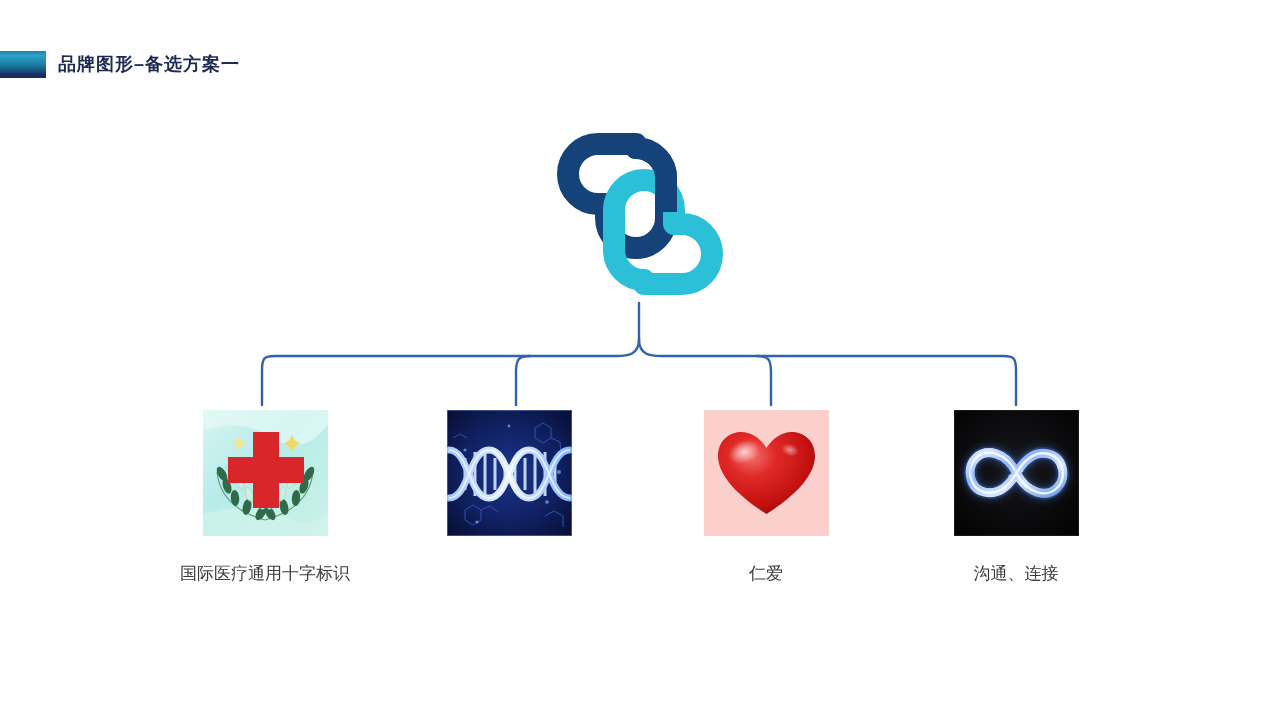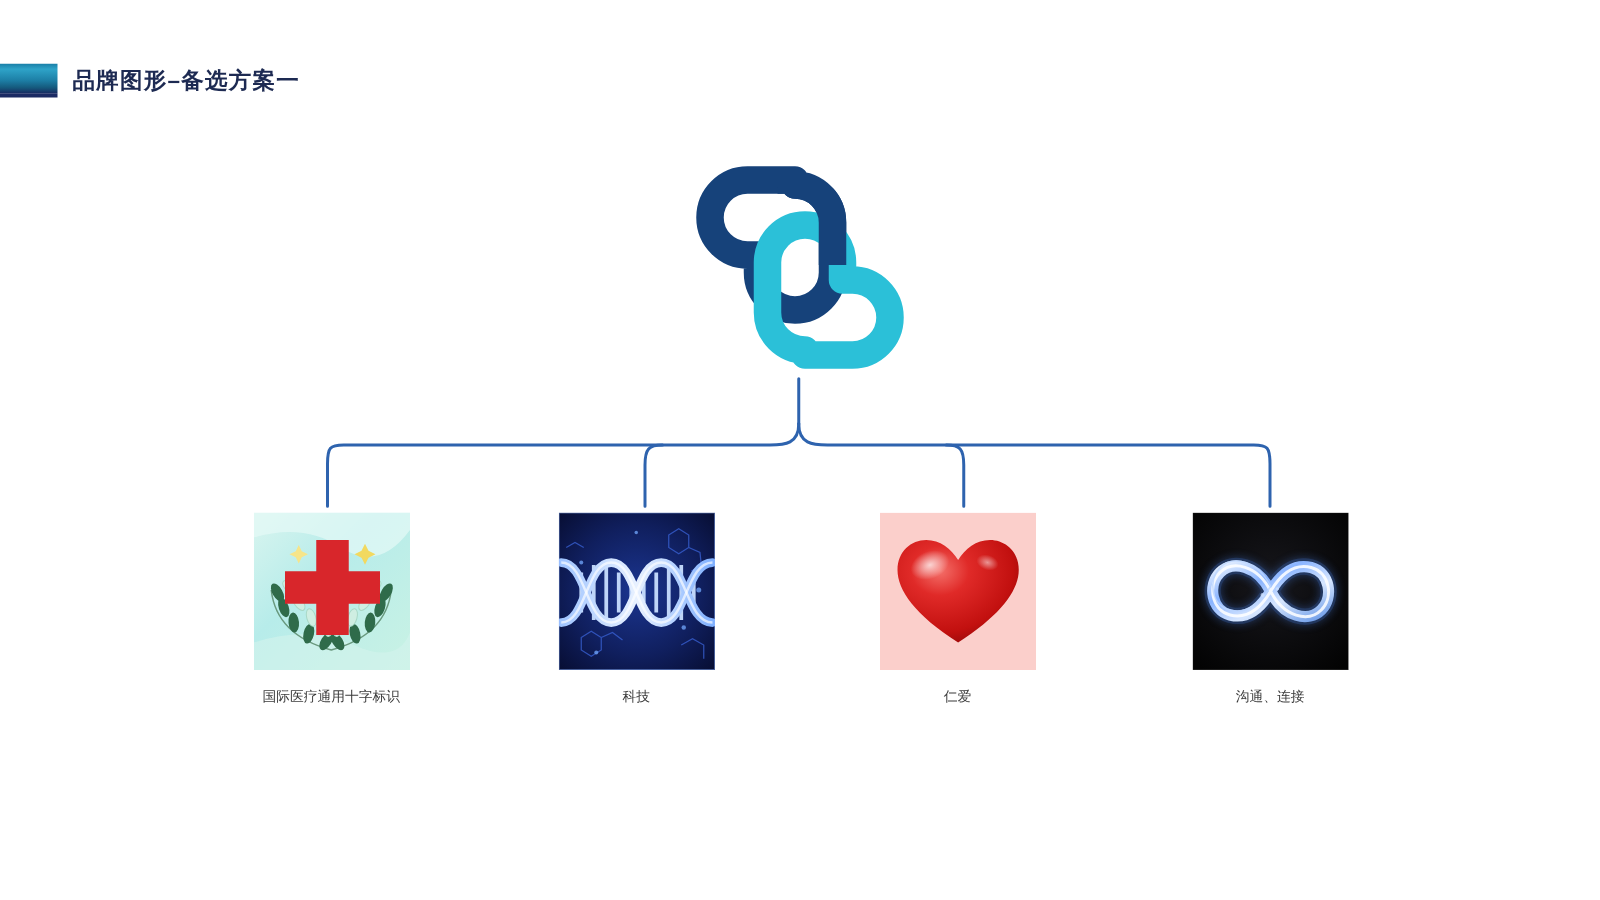--- a/index.html
+++ b/index.html
@@ -76,22 +76,22 @@
   .thumb {
     width: 125px;
     height: 126px;
     margin: 0 auto;
     position: relative;
     overflow: hidden;
     box-sizing: border-box;
   }
   .thumb svg { display: block; width: 100%; height: 100%; }
   .caption {
-    margin-top: 14px;
-    font-size: 11px;
+    margin-top: 26px;
+    font-size: 17px;
     color: #3a3a3a;
     font-family: "Liberation Sans", "DejaVu Sans", sans-serif;
     white-space: nowrap;
   }
 
   .item-1 { left: 155px; }
   .item-2 { left: 399px; }
   .item-3 { left: 656px; }
   .item-4 { left: 906px; }
 </style>
@@ -280,21 +280,20 @@
           <line x1="108" y1="48" x2="108" y2="80"></line>
         </g>
 
         <path d="M 2 40 C 22 40, 22 88, 42 88 C 62 88, 62 40, 82 40 C 102 40, 102 88, 123 88" fill="none" stroke="url(#strand)" stroke-width="7" stroke-linecap="round"></path>
         <path d="M 2 88 C 22 88, 22 40, 42 40 C 62 40, 62 88, 82 88 C 102 88, 102 40, 123 40" fill="none" stroke="url(#strand)" stroke-width="7" stroke-linecap="round"></path>
         <path d="M 2 40 C 22 40, 22 88, 42 88 C 62 88, 62 40, 82 40 C 102 40, 102 88, 123 88" fill="none" stroke="#ffffff" stroke-width="2" opacity="0.65"></path>
         <path d="M 2 88 C 22 88, 22 40, 42 40 C 62 40, 62 88, 82 88 C 102 88, 102 40, 123 40" fill="none" stroke="#ffffff" stroke-width="2" opacity="0.65"></path>
         <rect width="125" height="126" fill="none" stroke="#8fb6ff" stroke-width="1.5" opacity="0.5"></rect>
       </svg>
     </div>
-    <div class="caption">科技</div>
   </div>
 
   <div class="item item-3">
     <div class="thumb">
       <svg viewBox="0 0 125 126" xmlns="http://www.w3.org/2000/svg">
         <defs>
           <radialGradient id="heartGrad" cx="35%" cy="30%" r="80%">
             <stop offset="0%" stop-color="#f4706a"></stop>
             <stop offset="30%" stop-color="#e02a28"></stop>
             <stop offset="75%" stop-color="#c2100f"></stop>

